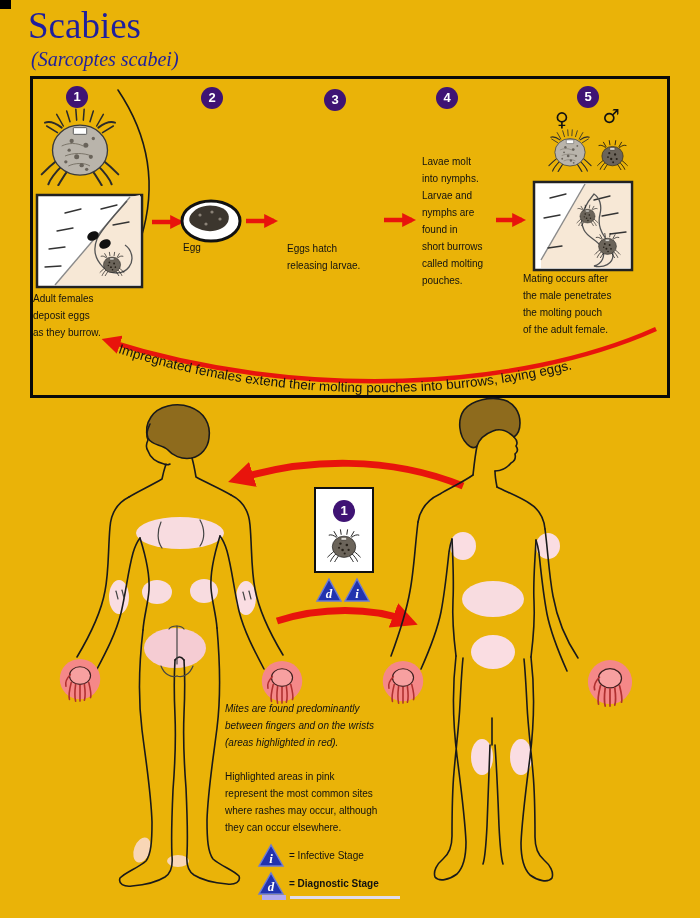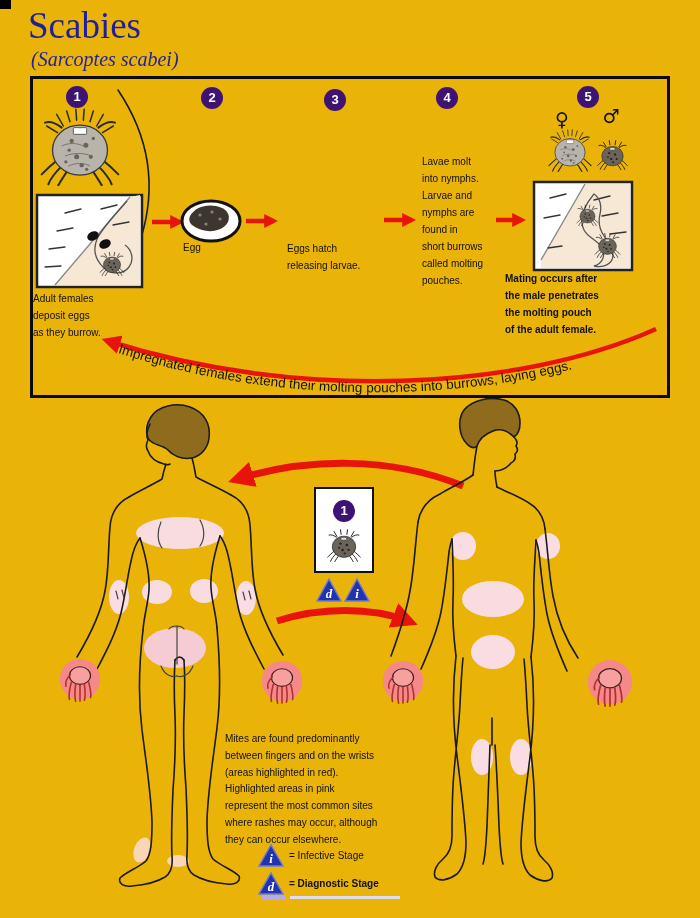--- a/index.html
+++ b/index.html
@@ -324,29 +324,29 @@
   <div class="txt" style="left:287px;top:204px;width:110px;margin-top:36px;">Eggs hatch
 releasing larvae.</div>
   <div class="txt" style="left:422px;top:153px;width:100px;">Lavae molt
 into nymphs.
 Larvae and
 nymphs are
 found in
 short burrows
 called molting
 pouches.</div>
-  <div class="txt" style="left:505px;top:270px;width:140px;font-weight:bold;">Mating occurs after
+  <div class="txt" style="left:523px;top:270px;width:140px;">Mating occurs after
 the male penetrates
 the molting pouch
 of the adult female.</div>
 
-  <div class="txt center" style="left:225px;top:730px;width:262px;">Mites are found predominantly
+  <div class="txt center" style="left:225px;top:700px;width:262px;font-style:italic;">Mites are found predominantly
 between fingers and on the wrists
 (areas highlighted in red).</div>
-  <div class="txt center" style="left:225px;top:768px;width:262px;margin-top:12px;">Highlighted areas in pink
+  <div class="txt center" style="left:225px;top:768px;width:262px;">Highlighted areas in pink
 represent the most common sites
 where rashes may occur, although
 they can occur elsewhere.</div>
 
   <div class="txt" style="left:289px;top:847px;">= Infective Stage</div>
   <div class="txt" style="left:289px;top:875px;font-weight:bold;">= Diagnostic Stage</div>
 
   <div class="wm" style="left:262px;top:895px;width:24px;height:5px;background:#b4aaec;"></div>
   <div class="wm" style="left:290px;top:896px;width:110px;height:3px;background:#e0ddee;"></div>
 </div>

